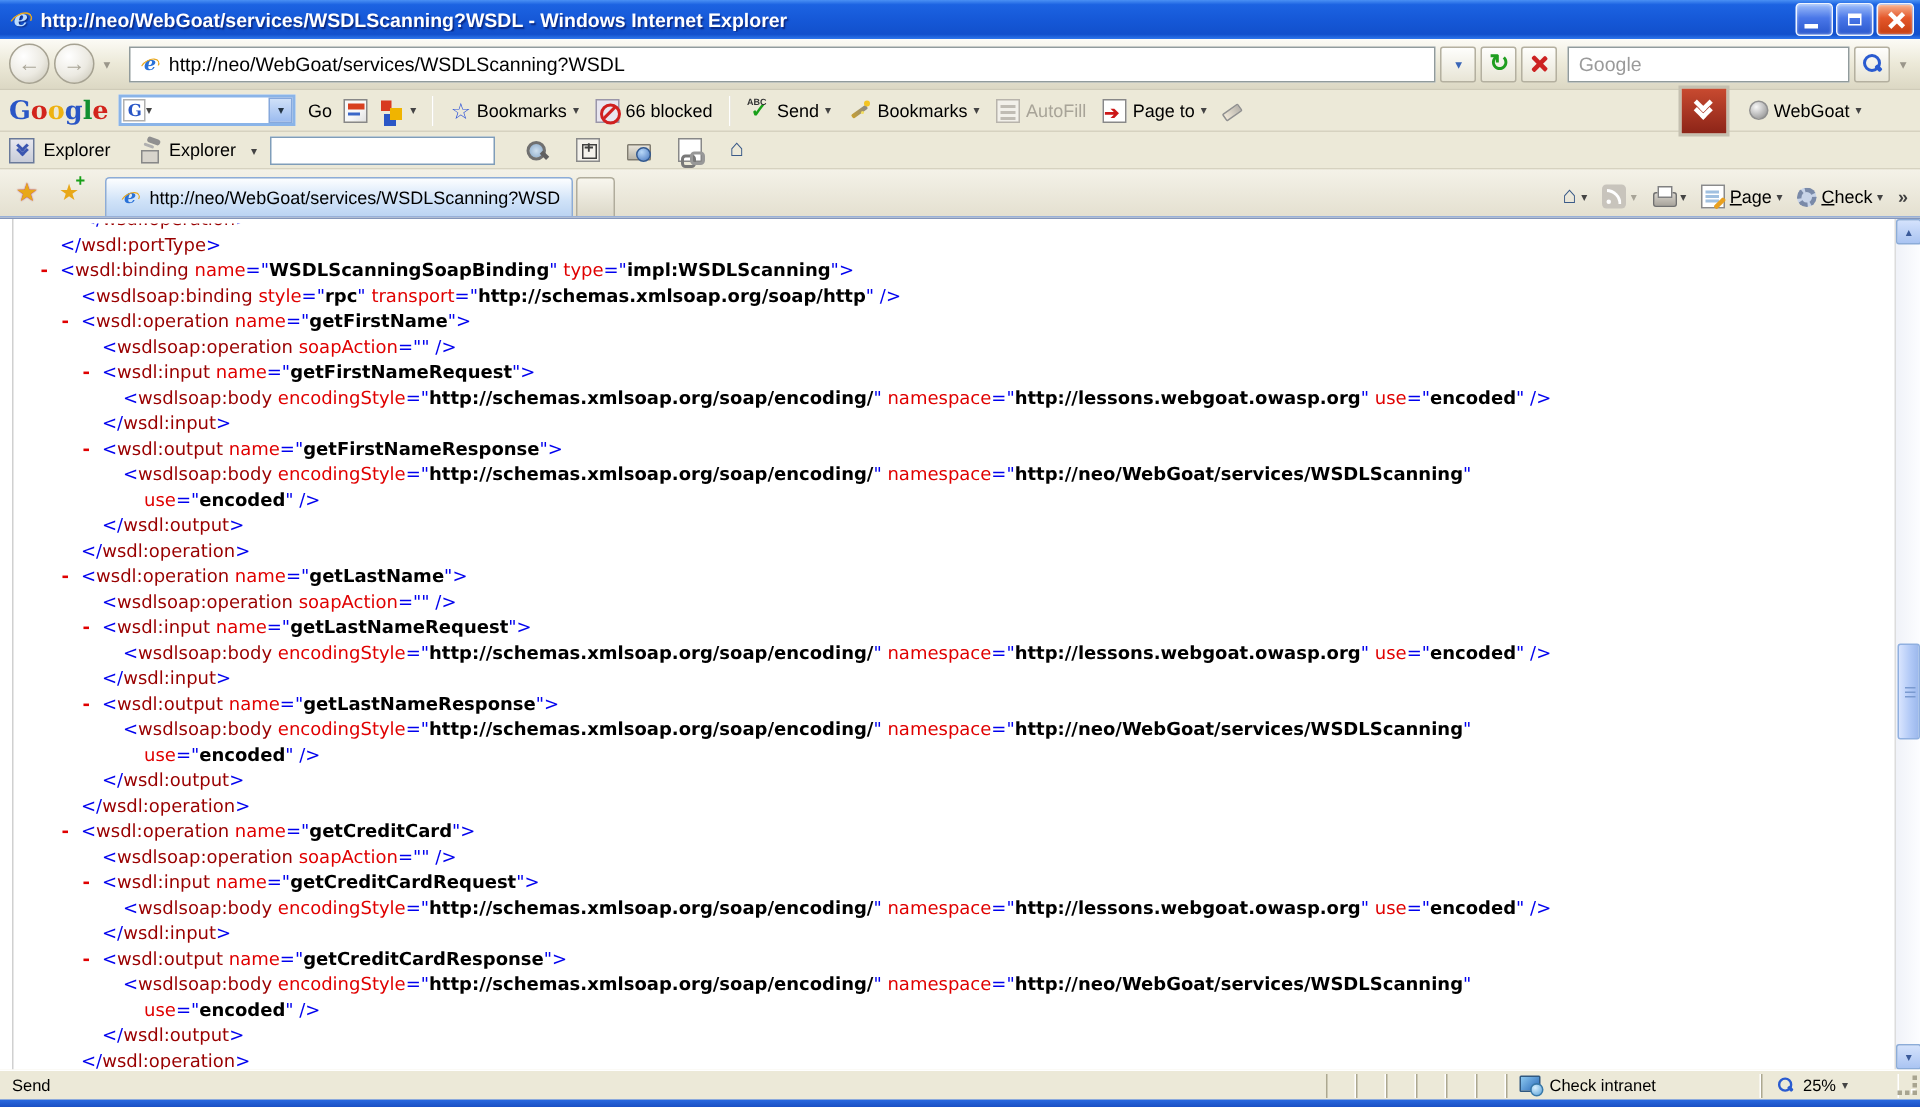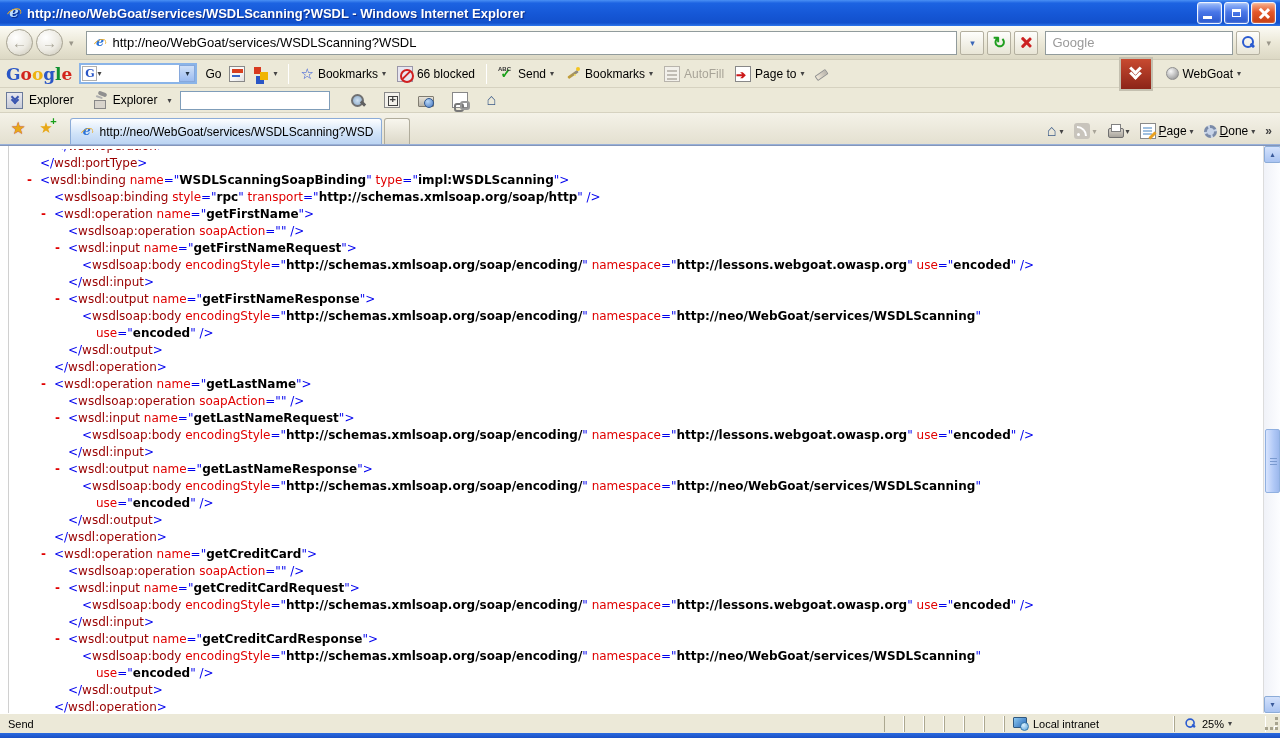--- a/index.html
+++ b/index.html
@@ -371,21 +371,21 @@
           <span class="icon16 print-icon"></span>
           <span class="tb-dd">▾</span>
         </span>
       <span class="cmd-item">
           <span class="icon16 page-icon"></span>
           <span class="lbl">Page</span>
           <span class="tb-dd">▾</span>
         </span>
       <span class="cmd-item">
           <span class="gear-icon"></span>
-          <span class="lbl">Done</span>
+          <span class="lbl">Check</span>
           <span class="tb-dd">▾</span>
         </span>
       <span class="chev2">»</span>
     </span>
   </div>
 
   <div class="content">
     <div class="xml" id="xml-doc"><div class="x-line clip" style="padding-left: 54px;"><span class="x-m" style="color: rgb(0, 0, 238);">&lt;/</span><span class="x-el" style="color: rgb(153, 0, 0);">wsdl:operation</span><span class="x-m" style="color: rgb(0, 0, 238);">&gt;</span></div><div class="x-line" style="padding-left: 40px;"><span class="x-m" style="color: rgb(0, 0, 238);">&lt;/</span><span class="x-el" style="color: rgb(153, 0, 0);">wsdl:portType</span><span class="x-m" style="color: rgb(0, 0, 238);">&gt;</span></div><div class="x-line" style="padding-left: 40px;"><span class="x-dash" style="color: rgb(224, 0, 0); left: 27px;">-</span><span class="x-m" style="color: rgb(0, 0, 238);">&lt;</span><span class="x-el" style="color: rgb(153, 0, 0);">wsdl:binding</span><span class="x-ws" style="color: rgb(0, 0, 0);"> </span><span class="x-at" style="color: rgb(224, 0, 0);">name</span><span class="x-m" style="color: rgb(0, 0, 238);">="</span><span class="x-val" style="color: rgb(0, 0, 0);">WSDLScanningSoapBinding</span><span class="x-m" style="color: rgb(0, 0, 238);">"</span><span class="x-ws" style="color: rgb(0, 0, 0);"> </span><span class="x-at" style="color: rgb(224, 0, 0);">type</span><span class="x-m" style="color: rgb(0, 0, 238);">="</span><span class="x-val" style="color: rgb(0, 0, 0);">impl:WSDLScanning</span><span class="x-m" style="color: rgb(0, 0, 238);">"</span><span class="x-m" style="color: rgb(0, 0, 238);">&gt;</span></div><div class="x-line" style="padding-left: 54px;"><span class="x-m" style="color: rgb(0, 0, 238);">&lt;</span><span class="x-el" style="color: rgb(153, 0, 0);">wsdlsoap:binding</span><span class="x-ws" style="color: rgb(0, 0, 0);"> </span><span class="x-at" style="color: rgb(224, 0, 0);">style</span><span class="x-m" style="color: rgb(0, 0, 238);">="</span><span class="x-val" style="color: rgb(0, 0, 0);">rpc</span><span class="x-m" style="color: rgb(0, 0, 238);">"</span><span class="x-ws" style="color: rgb(0, 0, 0);"> </span><span class="x-at" style="color: rgb(224, 0, 0);">transport</span><span class="x-m" style="color: rgb(0, 0, 238);">="</span><span class="x-val" style="color: rgb(0, 0, 0);">http://schemas.xmlsoap.org/soap/http</span><span class="x-m" style="color: rgb(0, 0, 238);">"</span><span class="x-m" style="color: rgb(0, 0, 238);"> /&gt;</span></div><div class="x-line" style="padding-left: 54px;"><span class="x-dash" style="color: rgb(224, 0, 0); left: 41px;">-</span><span class="x-m" style="color: rgb(0, 0, 238);">&lt;</span><span class="x-el" style="color: rgb(153, 0, 0);">wsdl:operation</span><span class="x-ws" style="color: rgb(0, 0, 0);"> </span><span class="x-at" style="color: rgb(224, 0, 0);">name</span><span class="x-m" style="color: rgb(0, 0, 238);">="</span><span class="x-val" style="color: rgb(0, 0, 0);">getFirstName</span><span class="x-m" style="color: rgb(0, 0, 238);">"</span><span class="x-m" style="color: rgb(0, 0, 238);">&gt;</span></div><div class="x-line" style="padding-left: 68px;"><span class="x-m" style="color: rgb(0, 0, 238);">&lt;</span><span class="x-el" style="color: rgb(153, 0, 0);">wsdlsoap:operation</span><span class="x-ws" style="color: rgb(0, 0, 0);"> </span><span class="x-at" style="color: rgb(224, 0, 0);">soapAction</span><span class="x-m" style="color: rgb(0, 0, 238);">="</span><span class="x-val" style="color: rgb(0, 0, 0);"></span><span class="x-m" style="color: rgb(0, 0, 238);">"</span><span class="x-m" style="color: rgb(0, 0, 238);"> /&gt;</span></div><div class="x-line" style="padding-left: 68px;"><span class="x-dash" style="color: rgb(224, 0, 0); left: 55px;">-</span><span class="x-m" style="color: rgb(0, 0, 238);">&lt;</span><span class="x-el" style="color: rgb(153, 0, 0);">wsdl:input</span><span class="x-ws" style="color: rgb(0, 0, 0);"> </span><span class="x-at" style="color: rgb(224, 0, 0);">name</span><span class="x-m" style="color: rgb(0, 0, 238);">="</span><span class="x-val" style="color: rgb(0, 0, 0);">getFirstNameRequest</span><span class="x-m" style="color: rgb(0, 0, 238);">"</span><span class="x-m" style="color: rgb(0, 0, 238);">&gt;</span></div><div class="x-line" style="padding-left: 82px;"><span class="x-m" style="color: rgb(0, 0, 238);">&lt;</span><span class="x-el" style="color: rgb(153, 0, 0);">wsdlsoap:body</span><span class="x-ws" style="color: rgb(0, 0, 0);"> </span><span class="x-at" style="color: rgb(224, 0, 0);">encodingStyle</span><span class="x-m" style="color: rgb(0, 0, 238);">="</span><span class="x-val" style="color: rgb(0, 0, 0);">http://schemas.xmlsoap.org/soap/encoding/</span><span class="x-m" style="color: rgb(0, 0, 238);">"</span><span class="x-ws" style="color: rgb(0, 0, 0);"> </span><span class="x-at" style="color: rgb(224, 0, 0);">namespace</span><span class="x-m" style="color: rgb(0, 0, 238);">="</span><span class="x-val" style="color: rgb(0, 0, 0);">http://lessons.webgoat.owasp.org</span><span class="x-m" style="color: rgb(0, 0, 238);">"</span><span class="x-ws" style="color: rgb(0, 0, 0);"> </span><span class="x-at" style="color: rgb(224, 0, 0);">use</span><span class="x-m" style="color: rgb(0, 0, 238);">="</span><span class="x-val" style="color: rgb(0, 0, 0);">encoded</span><span class="x-m" style="color: rgb(0, 0, 238);">"</span><span class="x-m" style="color: rgb(0, 0, 238);"> /&gt;</span></div><div class="x-line" style="padding-left: 68px;"><span class="x-m" style="color: rgb(0, 0, 238);">&lt;/</span><span class="x-el" style="color: rgb(153, 0, 0);">wsdl:input</span><span class="x-m" style="color: rgb(0, 0, 238);">&gt;</span></div><div class="x-line" style="padding-left: 68px;"><span class="x-dash" style="color: rgb(224, 0, 0); left: 55px;">-</span><span class="x-m" style="color: rgb(0, 0, 238);">&lt;</span><span class="x-el" style="color: rgb(153, 0, 0);">wsdl:output</span><span class="x-ws" style="color: rgb(0, 0, 0);"> </span><span class="x-at" style="color: rgb(224, 0, 0);">name</span><span class="x-m" style="color: rgb(0, 0, 238);">="</span><span class="x-val" style="color: rgb(0, 0, 0);">getFirstNameResponse</span><span class="x-m" style="color: rgb(0, 0, 238);">"</span><span class="x-m" style="color: rgb(0, 0, 238);">&gt;</span></div><div class="x-line" style="padding-left: 82px;"><span class="x-m" style="color: rgb(0, 0, 238);">&lt;</span><span class="x-el" style="color: rgb(153, 0, 0);">wsdlsoap:body</span><span class="x-ws" style="color: rgb(0, 0, 0);"> </span><span class="x-at" style="color: rgb(224, 0, 0);">encodingStyle</span><span class="x-m" style="color: rgb(0, 0, 238);">="</span><span class="x-val" style="color: rgb(0, 0, 0);">http://schemas.xmlsoap.org/soap/encoding/</span><span class="x-m" style="color: rgb(0, 0, 238);">"</span><span class="x-ws" style="color: rgb(0, 0, 0);"> </span><span class="x-at" style="color: rgb(224, 0, 0);">namespace</span><span class="x-m" style="color: rgb(0, 0, 238);">="</span><span class="x-val" style="color: rgb(0, 0, 0);">http://neo/WebGoat/services/WSDLScanning</span><span class="x-m" style="color: rgb(0, 0, 238);">"</span></div><div class="x-line" style="padding-left: 96px;"><span class="x-at" style="color: rgb(224, 0, 0);">use</span><span class="x-m" style="color: rgb(0, 0, 238);">="</span><span class="x-val" style="color: rgb(0, 0, 0);">encoded</span><span class="x-m" style="color: rgb(0, 0, 238);">"</span><span class="x-m" style="color: rgb(0, 0, 238);"> /&gt;</span></div><div class="x-line" style="padding-left: 68px;"><span class="x-m" style="color: rgb(0, 0, 238);">&lt;/</span><span class="x-el" style="color: rgb(153, 0, 0);">wsdl:output</span><span class="x-m" style="color: rgb(0, 0, 238);">&gt;</span></div><div class="x-line" style="padding-left: 54px;"><span class="x-m" style="color: rgb(0, 0, 238);">&lt;/</span><span class="x-el" style="color: rgb(153, 0, 0);">wsdl:operation</span><span class="x-m" style="color: rgb(0, 0, 238);">&gt;</span></div><div class="x-line" style="padding-left: 54px;"><span class="x-dash" style="color: rgb(224, 0, 0); left: 41px;">-</span><span class="x-m" style="color: rgb(0, 0, 238);">&lt;</span><span class="x-el" style="color: rgb(153, 0, 0);">wsdl:operation</span><span class="x-ws" style="color: rgb(0, 0, 0);"> </span><span class="x-at" style="color: rgb(224, 0, 0);">name</span><span class="x-m" style="color: rgb(0, 0, 238);">="</span><span class="x-val" style="color: rgb(0, 0, 0);">getLastName</span><span class="x-m" style="color: rgb(0, 0, 238);">"</span><span class="x-m" style="color: rgb(0, 0, 238);">&gt;</span></div><div class="x-line" style="padding-left: 68px;"><span class="x-m" style="color: rgb(0, 0, 238);">&lt;</span><span class="x-el" style="color: rgb(153, 0, 0);">wsdlsoap:operation</span><span class="x-ws" style="color: rgb(0, 0, 0);"> </span><span class="x-at" style="color: rgb(224, 0, 0);">soapAction</span><span class="x-m" style="color: rgb(0, 0, 238);">="</span><span class="x-val" style="color: rgb(0, 0, 0);"></span><span class="x-m" style="color: rgb(0, 0, 238);">"</span><span class="x-m" style="color: rgb(0, 0, 238);"> /&gt;</span></div><div class="x-line" style="padding-left: 68px;"><span class="x-dash" style="color: rgb(224, 0, 0); left: 55px;">-</span><span class="x-m" style="color: rgb(0, 0, 238);">&lt;</span><span class="x-el" style="color: rgb(153, 0, 0);">wsdl:input</span><span class="x-ws" style="color: rgb(0, 0, 0);"> </span><span class="x-at" style="color: rgb(224, 0, 0);">name</span><span class="x-m" style="color: rgb(0, 0, 238);">="</span><span class="x-val" style="color: rgb(0, 0, 0);">getLastNameRequest</span><span class="x-m" style="color: rgb(0, 0, 238);">"</span><span class="x-m" style="color: rgb(0, 0, 238);">&gt;</span></div><div class="x-line" style="padding-left: 82px;"><span class="x-m" style="color: rgb(0, 0, 238);">&lt;</span><span class="x-el" style="color: rgb(153, 0, 0);">wsdlsoap:body</span><span class="x-ws" style="color: rgb(0, 0, 0);"> </span><span class="x-at" style="color: rgb(224, 0, 0);">encodingStyle</span><span class="x-m" style="color: rgb(0, 0, 238);">="</span><span class="x-val" style="color: rgb(0, 0, 0);">http://schemas.xmlsoap.org/soap/encoding/</span><span class="x-m" style="color: rgb(0, 0, 238);">"</span><span class="x-ws" style="color: rgb(0, 0, 0);"> </span><span class="x-at" style="color: rgb(224, 0, 0);">namespace</span><span class="x-m" style="color: rgb(0, 0, 238);">="</span><span class="x-val" style="color: rgb(0, 0, 0);">http://lessons.webgoat.owasp.org</span><span class="x-m" style="color: rgb(0, 0, 238);">"</span><span class="x-ws" style="color: rgb(0, 0, 0);"> </span><span class="x-at" style="color: rgb(224, 0, 0);">use</span><span class="x-m" style="color: rgb(0, 0, 238);">="</span><span class="x-val" style="color: rgb(0, 0, 0);">encoded</span><span class="x-m" style="color: rgb(0, 0, 238);">"</span><span class="x-m" style="color: rgb(0, 0, 238);"> /&gt;</span></div><div class="x-line" style="padding-left: 68px;"><span class="x-m" style="color: rgb(0, 0, 238);">&lt;/</span><span class="x-el" style="color: rgb(153, 0, 0);">wsdl:input</span><span class="x-m" style="color: rgb(0, 0, 238);">&gt;</span></div><div class="x-line" style="padding-left: 68px;"><span class="x-dash" style="color: rgb(224, 0, 0); left: 55px;">-</span><span class="x-m" style="color: rgb(0, 0, 238);">&lt;</span><span class="x-el" style="color: rgb(153, 0, 0);">wsdl:output</span><span class="x-ws" style="color: rgb(0, 0, 0);"> </span><span class="x-at" style="color: rgb(224, 0, 0);">name</span><span class="x-m" style="color: rgb(0, 0, 238);">="</span><span class="x-val" style="color: rgb(0, 0, 0);">getLastNameResponse</span><span class="x-m" style="color: rgb(0, 0, 238);">"</span><span class="x-m" style="color: rgb(0, 0, 238);">&gt;</span></div><div class="x-line" style="padding-left: 82px;"><span class="x-m" style="color: rgb(0, 0, 238);">&lt;</span><span class="x-el" style="color: rgb(153, 0, 0);">wsdlsoap:body</span><span class="x-ws" style="color: rgb(0, 0, 0);"> </span><span class="x-at" style="color: rgb(224, 0, 0);">encodingStyle</span><span class="x-m" style="color: rgb(0, 0, 238);">="</span><span class="x-val" style="color: rgb(0, 0, 0);">http://schemas.xmlsoap.org/soap/encoding/</span><span class="x-m" style="color: rgb(0, 0, 238);">"</span><span class="x-ws" style="color: rgb(0, 0, 0);"> </span><span class="x-at" style="color: rgb(224, 0, 0);">namespace</span><span class="x-m" style="color: rgb(0, 0, 238);">="</span><span class="x-val" style="color: rgb(0, 0, 0);">http://neo/WebGoat/services/WSDLScanning</span><span class="x-m" style="color: rgb(0, 0, 238);">"</span></div><div class="x-line" style="padding-left: 96px;"><span class="x-at" style="color: rgb(224, 0, 0);">use</span><span class="x-m" style="color: rgb(0, 0, 238);">="</span><span class="x-val" style="color: rgb(0, 0, 0);">encoded</span><span class="x-m" style="color: rgb(0, 0, 238);">"</span><span class="x-m" style="color: rgb(0, 0, 238);"> /&gt;</span></div><div class="x-line" style="padding-left: 68px;"><span class="x-m" style="color: rgb(0, 0, 238);">&lt;/</span><span class="x-el" style="color: rgb(153, 0, 0);">wsdl:output</span><span class="x-m" style="color: rgb(0, 0, 238);">&gt;</span></div><div class="x-line" style="padding-left: 54px;"><span class="x-m" style="color: rgb(0, 0, 238);">&lt;/</span><span class="x-el" style="color: rgb(153, 0, 0);">wsdl:operation</span><span class="x-m" style="color: rgb(0, 0, 238);">&gt;</span></div><div class="x-line" style="padding-left: 54px;"><span class="x-dash" style="color: rgb(224, 0, 0); left: 41px;">-</span><span class="x-m" style="color: rgb(0, 0, 238);">&lt;</span><span class="x-el" style="color: rgb(153, 0, 0);">wsdl:operation</span><span class="x-ws" style="color: rgb(0, 0, 0);"> </span><span class="x-at" style="color: rgb(224, 0, 0);">name</span><span class="x-m" style="color: rgb(0, 0, 238);">="</span><span class="x-val" style="color: rgb(0, 0, 0);">getCreditCard</span><span class="x-m" style="color: rgb(0, 0, 238);">"</span><span class="x-m" style="color: rgb(0, 0, 238);">&gt;</span></div><div class="x-line" style="padding-left: 68px;"><span class="x-m" style="color: rgb(0, 0, 238);">&lt;</span><span class="x-el" style="color: rgb(153, 0, 0);">wsdlsoap:operation</span><span class="x-ws" style="color: rgb(0, 0, 0);"> </span><span class="x-at" style="color: rgb(224, 0, 0);">soapAction</span><span class="x-m" style="color: rgb(0, 0, 238);">="</span><span class="x-val" style="color: rgb(0, 0, 0);"></span><span class="x-m" style="color: rgb(0, 0, 238);">"</span><span class="x-m" style="color: rgb(0, 0, 238);"> /&gt;</span></div><div class="x-line" style="padding-left: 68px;"><span class="x-dash" style="color: rgb(224, 0, 0); left: 55px;">-</span><span class="x-m" style="color: rgb(0, 0, 238);">&lt;</span><span class="x-el" style="color: rgb(153, 0, 0);">wsdl:input</span><span class="x-ws" style="color: rgb(0, 0, 0);"> </span><span class="x-at" style="color: rgb(224, 0, 0);">name</span><span class="x-m" style="color: rgb(0, 0, 238);">="</span><span class="x-val" style="color: rgb(0, 0, 0);">getCreditCardRequest</span><span class="x-m" style="color: rgb(0, 0, 238);">"</span><span class="x-m" style="color: rgb(0, 0, 238);">&gt;</span></div><div class="x-line" style="padding-left: 82px;"><span class="x-m" style="color: rgb(0, 0, 238);">&lt;</span><span class="x-el" style="color: rgb(153, 0, 0);">wsdlsoap:body</span><span class="x-ws" style="color: rgb(0, 0, 0);"> </span><span class="x-at" style="color: rgb(224, 0, 0);">encodingStyle</span><span class="x-m" style="color: rgb(0, 0, 238);">="</span><span class="x-val" style="color: rgb(0, 0, 0);">http://schemas.xmlsoap.org/soap/encoding/</span><span class="x-m" style="color: rgb(0, 0, 238);">"</span><span class="x-ws" style="color: rgb(0, 0, 0);"> </span><span class="x-at" style="color: rgb(224, 0, 0);">namespace</span><span class="x-m" style="color: rgb(0, 0, 238);">="</span><span class="x-val" style="color: rgb(0, 0, 0);">http://lessons.webgoat.owasp.org</span><span class="x-m" style="color: rgb(0, 0, 238);">"</span><span class="x-ws" style="color: rgb(0, 0, 0);"> </span><span class="x-at" style="color: rgb(224, 0, 0);">use</span><span class="x-m" style="color: rgb(0, 0, 238);">="</span><span class="x-val" style="color: rgb(0, 0, 0);">encoded</span><span class="x-m" style="color: rgb(0, 0, 238);">"</span><span class="x-m" style="color: rgb(0, 0, 238);"> /&gt;</span></div><div class="x-line" style="padding-left: 68px;"><span class="x-m" style="color: rgb(0, 0, 238);">&lt;/</span><span class="x-el" style="color: rgb(153, 0, 0);">wsdl:input</span><span class="x-m" style="color: rgb(0, 0, 238);">&gt;</span></div><div class="x-line" style="padding-left: 68px;"><span class="x-dash" style="color: rgb(224, 0, 0); left: 55px;">-</span><span class="x-m" style="color: rgb(0, 0, 238);">&lt;</span><span class="x-el" style="color: rgb(153, 0, 0);">wsdl:output</span><span class="x-ws" style="color: rgb(0, 0, 0);"> </span><span class="x-at" style="color: rgb(224, 0, 0);">name</span><span class="x-m" style="color: rgb(0, 0, 238);">="</span><span class="x-val" style="color: rgb(0, 0, 0);">getCreditCardResponse</span><span class="x-m" style="color: rgb(0, 0, 238);">"</span><span class="x-m" style="color: rgb(0, 0, 238);">&gt;</span></div><div class="x-line" style="padding-left: 82px;"><span class="x-m" style="color: rgb(0, 0, 238);">&lt;</span><span class="x-el" style="color: rgb(153, 0, 0);">wsdlsoap:body</span><span class="x-ws" style="color: rgb(0, 0, 0);"> </span><span class="x-at" style="color: rgb(224, 0, 0);">encodingStyle</span><span class="x-m" style="color: rgb(0, 0, 238);">="</span><span class="x-val" style="color: rgb(0, 0, 0);">http://schemas.xmlsoap.org/soap/encoding/</span><span class="x-m" style="color: rgb(0, 0, 238);">"</span><span class="x-ws" style="color: rgb(0, 0, 0);"> </span><span class="x-at" style="color: rgb(224, 0, 0);">namespace</span><span class="x-m" style="color: rgb(0, 0, 238);">="</span><span class="x-val" style="color: rgb(0, 0, 0);">http://neo/WebGoat/services/WSDLScanning</span><span class="x-m" style="color: rgb(0, 0, 238);">"</span></div><div class="x-line" style="padding-left: 96px;"><span class="x-at" style="color: rgb(224, 0, 0);">use</span><span class="x-m" style="color: rgb(0, 0, 238);">="</span><span class="x-val" style="color: rgb(0, 0, 0);">encoded</span><span class="x-m" style="color: rgb(0, 0, 238);">"</span><span class="x-m" style="color: rgb(0, 0, 238);"> /&gt;</span></div><div class="x-line" style="padding-left: 68px;"><span class="x-m" style="color: rgb(0, 0, 238);">&lt;/</span><span class="x-el" style="color: rgb(153, 0, 0);">wsdl:output</span><span class="x-m" style="color: rgb(0, 0, 238);">&gt;</span></div><div class="x-line" style="padding-left: 54px;"><span class="x-m" style="color: rgb(0, 0, 238);">&lt;/</span><span class="x-el" style="color: rgb(153, 0, 0);">wsdl:operation</span><span class="x-m" style="color: rgb(0, 0, 238);">&gt;</span></div></div>
     <div class="scrollbar">
       <div class="sb-btn up">▴</div>
@@ -397,21 +397,21 @@
   <div class="statusbar">
     <span class="status-main">Send</span>
     <span class="pane narrow"></span>
     <span class="pane narrow"></span>
     <span class="pane narrow"></span>
     <span class="pane narrow"></span>
     <span class="pane narrow"></span>
     <span class="pane narrow"></span>
     <span class="pane zone">
       <span class="pc-icon"></span>
-      <span>Local intranet</span>
+      <span>Check intranet</span>
     </span>
     <span class="pane zoompane">
       <span class="mag small"></span>
       <span>25%</span>
       <span class="tb-dd">▾</span>
     </span>
     <span class="grip"></span>
   </div>
   <div class="bottom-strip"></div>
 

